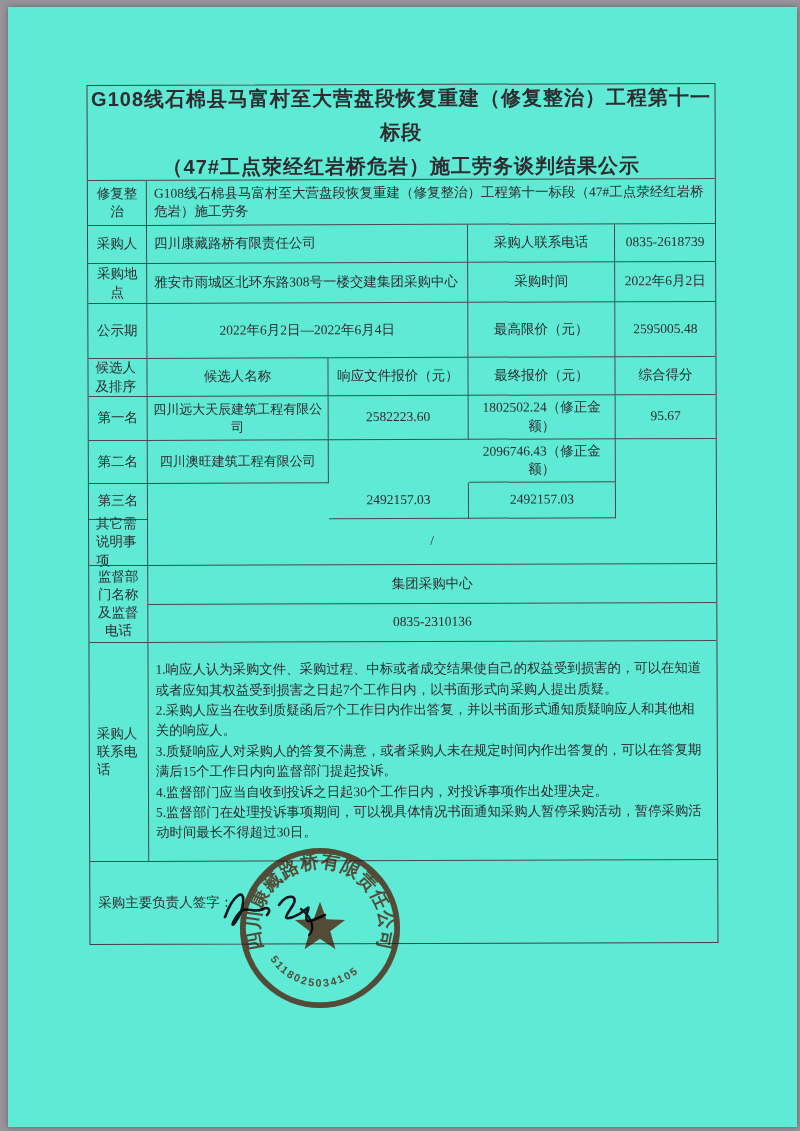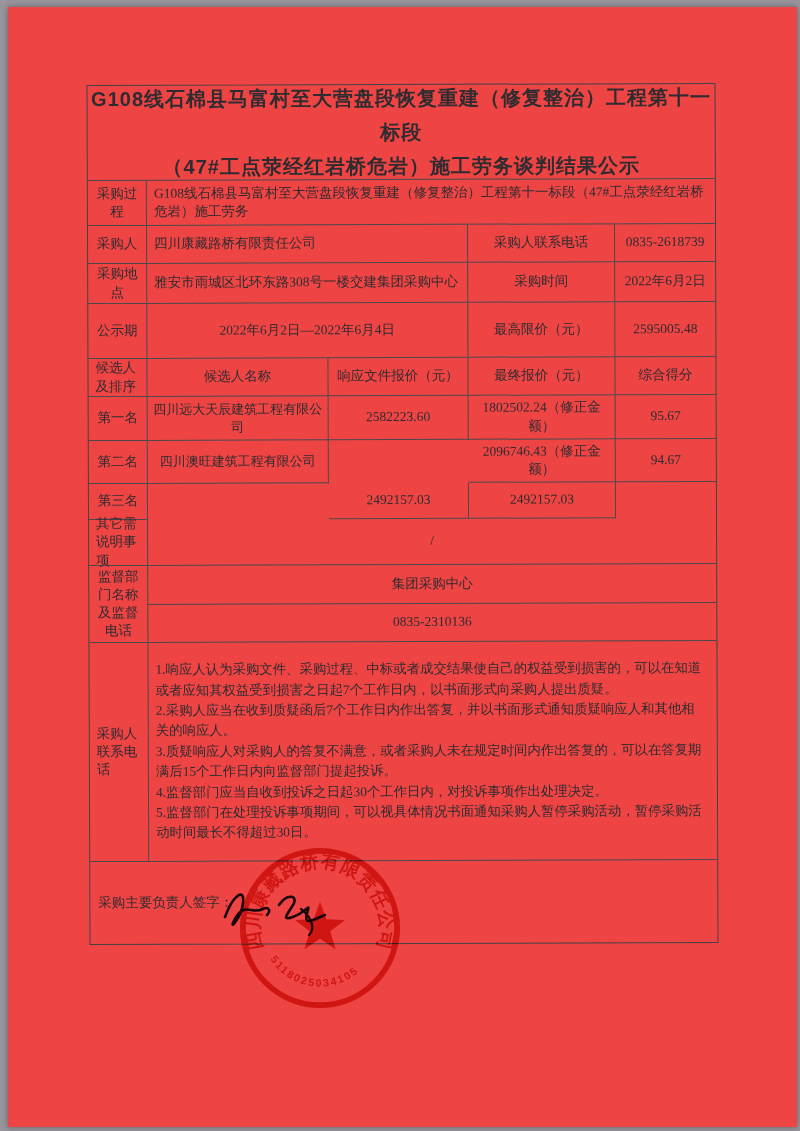--- a/index.html
+++ b/index.html
@@ -4,21 +4,21 @@
 <style>
   html,body{margin:0;padding:0;}
   body{
     width:800px;height:1131px;
     background:#97959b;
     font-family:"Liberation Serif","DejaVu Serif",serif;
     position:relative;overflow:hidden;
   }
   .page{
     position:absolute;left:8px;top:7px;right:3px;bottom:4px;
-    background:#ef4444;
+    background:#5eead4;
     box-shadow:0 0 6px rgba(0,0,0,.35);
     padding-left:12px;
   }
   .tbl{
     position:absolute;left:80px;top:77px;width:627px;
     display:grid;
     grid-template-columns:59px 181px 140px 147px 100px;
     grid-template-rows:95px 45px 38px 40px 55px 38px 44px 43px 36px 46px 39px 38px 219px 82px;
     border:1.6px solid #434146;
     transform:rotate(-0.2deg);
@@ -57,21 +57,21 @@
 
 <div class="page">
 
   <div class="tbl">
 
     <div class="c ttl nr" style="grid-area:1/1/2/6">
       <div>G108线石棉县马富村至大营盘段恢复重建（修复整治）工程第十一标段</div>
       <div>（47#工点荥经红岩桥危岩）施工劳务谈判结果公示</div>
     </div>
 
-    <div class="c" style="grid-area:2/1/3/2">采购过程</div>
+    <div class="c" style="grid-area:2/1/3/2">修复整治</div>
     <div class="c lft nr" style="grid-area:2/2/3/6">G108线石棉县马富村至大营盘段恢复重建（修复整治）工程第十一标段（47#工点荥经红岩桥危岩）施工劳务</div>
 
     <div class="c" style="grid-area:3/1/4/2">采购人</div>
     <div class="c lft" style="grid-area:3/2/4/4">四川康藏路桥有限责任公司</div>
     <div class="c" style="grid-area:3/4/4/5">采购人联系电话</div>
     <div class="c nr" style="grid-area:3/5/4/6">0835-2618739</div>
 
     <div class="c" style="grid-area:4/1/5/2">采购地点</div>
     <div class="c lft" style="grid-area:4/2/5/4">雅安市雨城区北环东路308号一楼交建集团采购中心</div>
     <div class="c" style="grid-area:4/4/5/5">采购时间</div>
@@ -90,21 +90,20 @@
 
     <div class="c" style="grid-area:7/1/8/2">第一名</div>
     <div class="c name-cell" style="grid-area:7/2/8/3">四川远大天辰建筑工程有限公司</div>
     <div class="c" style="grid-area:7/3/8/4">2582223.60</div>
     <div class="c" style="grid-area:7/4/8/5">1802502.24（修正金额）</div>
     <div class="c nr" style="grid-area:7/5/8/6">95.67</div>
 
     <div class="c" style="grid-area:8/1/9/2">第二名</div>
     <div class="c name-cell" style="grid-area:8/2/9/3">四川澳旺建筑工程有限公司</div>
     <div class="c" style="grid-area:8/4/9/5">2096746.43（修正金额）</div>
-    <div class="c nr" style="grid-area:8/5/9/6">94.67</div>
 
     <div class="c" style="grid-area:9/1/10/2">第三名</div>
     <div class="c" style="grid-area:9/3/10/4">2492157.03</div>
     <div class="c" style="grid-area:9/4/10/5">2492157.03</div>
 
     <div class="c lft" style="grid-area:10/1/11/2">其它需说明事项</div>
     <div class="c nr" style="grid-area:10/2/11/6">/</div>
 
     <div class="c" style="grid-area:11/1/13/2">监督部门名称及监督电话</div>
     <div class="c nr" style="grid-area:11/2/12/6">集团采购中心</div>

